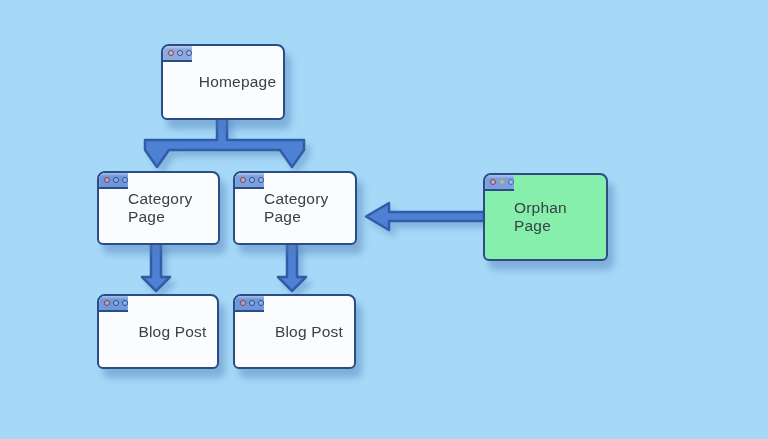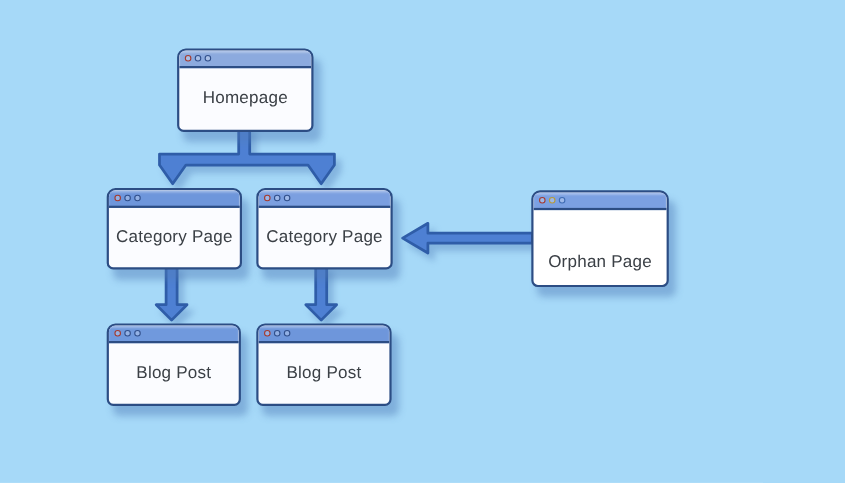--- a/index.html
+++ b/index.html
@@ -13,21 +13,21 @@
     position:absolute;left:0;top:0;width:768px;height:439px;
     filter:drop-shadow(5px 6px 3px rgba(80,125,185,0.40));
   }
   .arrow-layer path{stroke-width:2.5;stroke-linejoin:round;}
   .window{
     position:absolute;
     border:2px solid #2c4d84;
     border-radius:8px 8px 6px 6px;
     box-shadow:6px 9px 7px rgba(80,125,185,0.45);
     overflow:hidden;
-    display:flex;flex-direction:column;
+    display:flex;flex-direction:row;
   }
   .titlebar{
     height:14px;flex:0 0 14px;
     border-bottom:2px solid #2c4d84;
     display:flex;align-items:center;
     padding-left:5px;gap:3px;
     box-shadow:inset 0 2px 2px rgba(255,255,255,0.35);
   }
   .dot{
     width:6px;height:6px;border-radius:50%;
@@ -88,21 +88,21 @@
     <div class="titlebar" style="background-color: rgb(123, 159, 224); border-bottom-color: rgb(44, 77, 132);">
       <span class="dot" style="border-color: rgb(166, 58, 46);"></span>
       <span class="dot" style="border-color: rgb(49, 80, 140);"></span>
       <span class="dot" style="border-color: rgb(49, 80, 140);"></span>
     </div>
     <div class="content">
       <span class="window-label">Category Page</span>
     </div>
   </div>
 
-  <div class="window" id="win-orphan" style="background-color: #ffffff; border-color: rgb(44, 77, 132); gap: 28px;">
+  <div class="window" id="win-orphan" style="background-color: #86efac; border-color: rgb(44, 77, 132);">
     <div class="titlebar" style="background-color: rgb(123, 160, 226); border-bottom-color: rgb(44, 77, 132);">
       <span class="dot" style="border-color: rgb(166, 58, 46);"></span>
       <span class="dot" style="border-color: rgb(184, 155, 58);"></span>
       <span class="dot" style="border-color: rgb(63, 108, 179);"></span>
     </div>
     <div class="content">
       <span class="window-label">Orphan Page</span>
     </div>
   </div>
 

